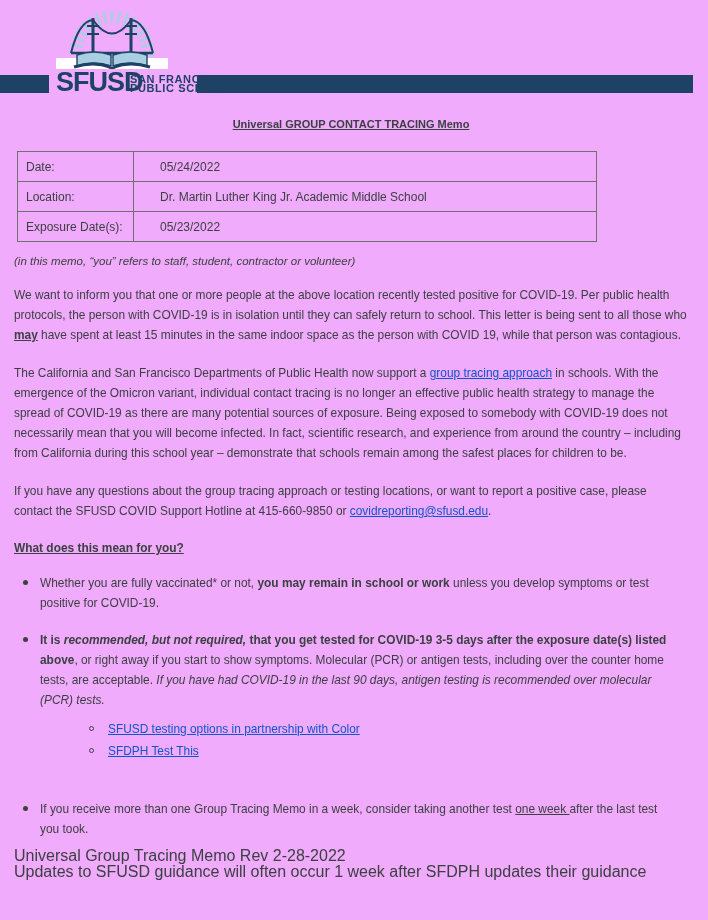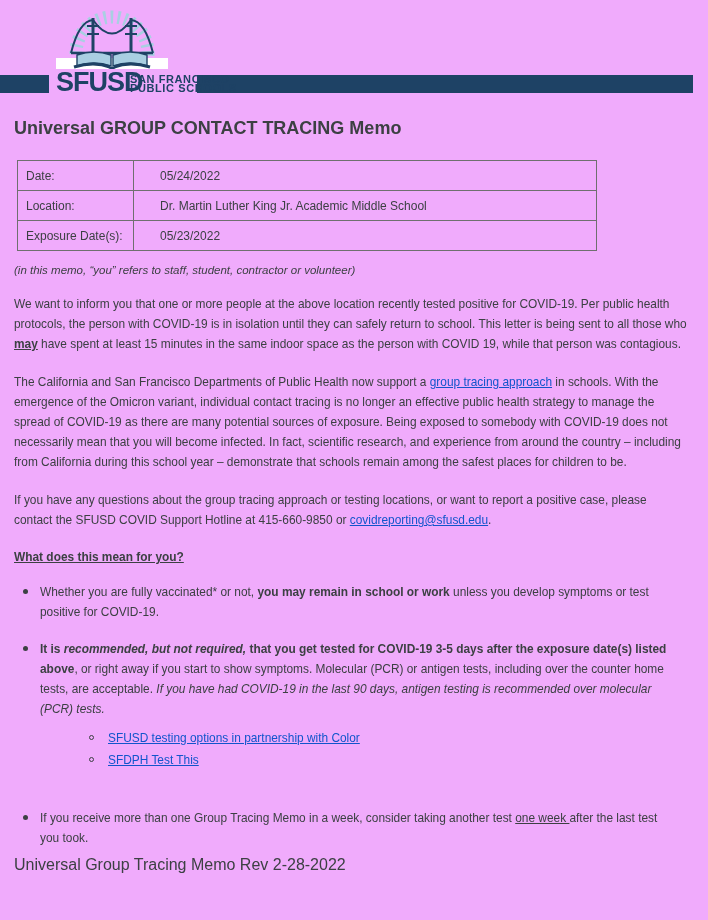--- a/index.html
+++ b/index.html
@@ -36,22 +36,22 @@
     color:var(--c-navy);
   }
   .logo-sub{
     position:absolute;left:130px;top:75px;
     font-size:11px;font-weight:bold;letter-spacing:0.6px;
     line-height:8.5px;color:var(--c-navy);white-space:nowrap;
   }
   
   .content{padding:0 20px 0 14px;}
   .title{
-    margin:18px 0 0 0;
-    font-size:18px;font-weight:bold;color:var(--c-text);
+    margin:18px 0 0 0;text-align:center;
+    font-size:11px;font-weight:bold;color:var(--c-text);text-decoration:underline;
   }
   .info-table{
     margin:21px 0 0 3px;width:580px;
     border-collapse:collapse;font-size:12px;color:var(--c-text);
   }
   .info-table td{
     border:1px solid var(--c-border);
     height:30px;vertical-align:middle;
   }
   .info-table td.label{width:116px;padding-left:8px;}
@@ -183,16 +183,17 @@
       </div>
     </div>
 
     <div class="bullet bullet-last">
       <span class="dot"></span>
       <span class="btext"><span>If you receive more than one Group Tracing Memo in a week, consider taking another test </span><span class="u">one week </span><span>after the last test you took.</span></span>
     </div>
 
     <footer class="footer">
       <div>Universal Group Tracing Memo Rev 2-28-2022</div>
+      <div>Updates to SFUSD guidance will often occur 1 week after SFDPH updates their guidance</div>
     </footer>
 
   </div>
 </div>
 
 </body></html>

